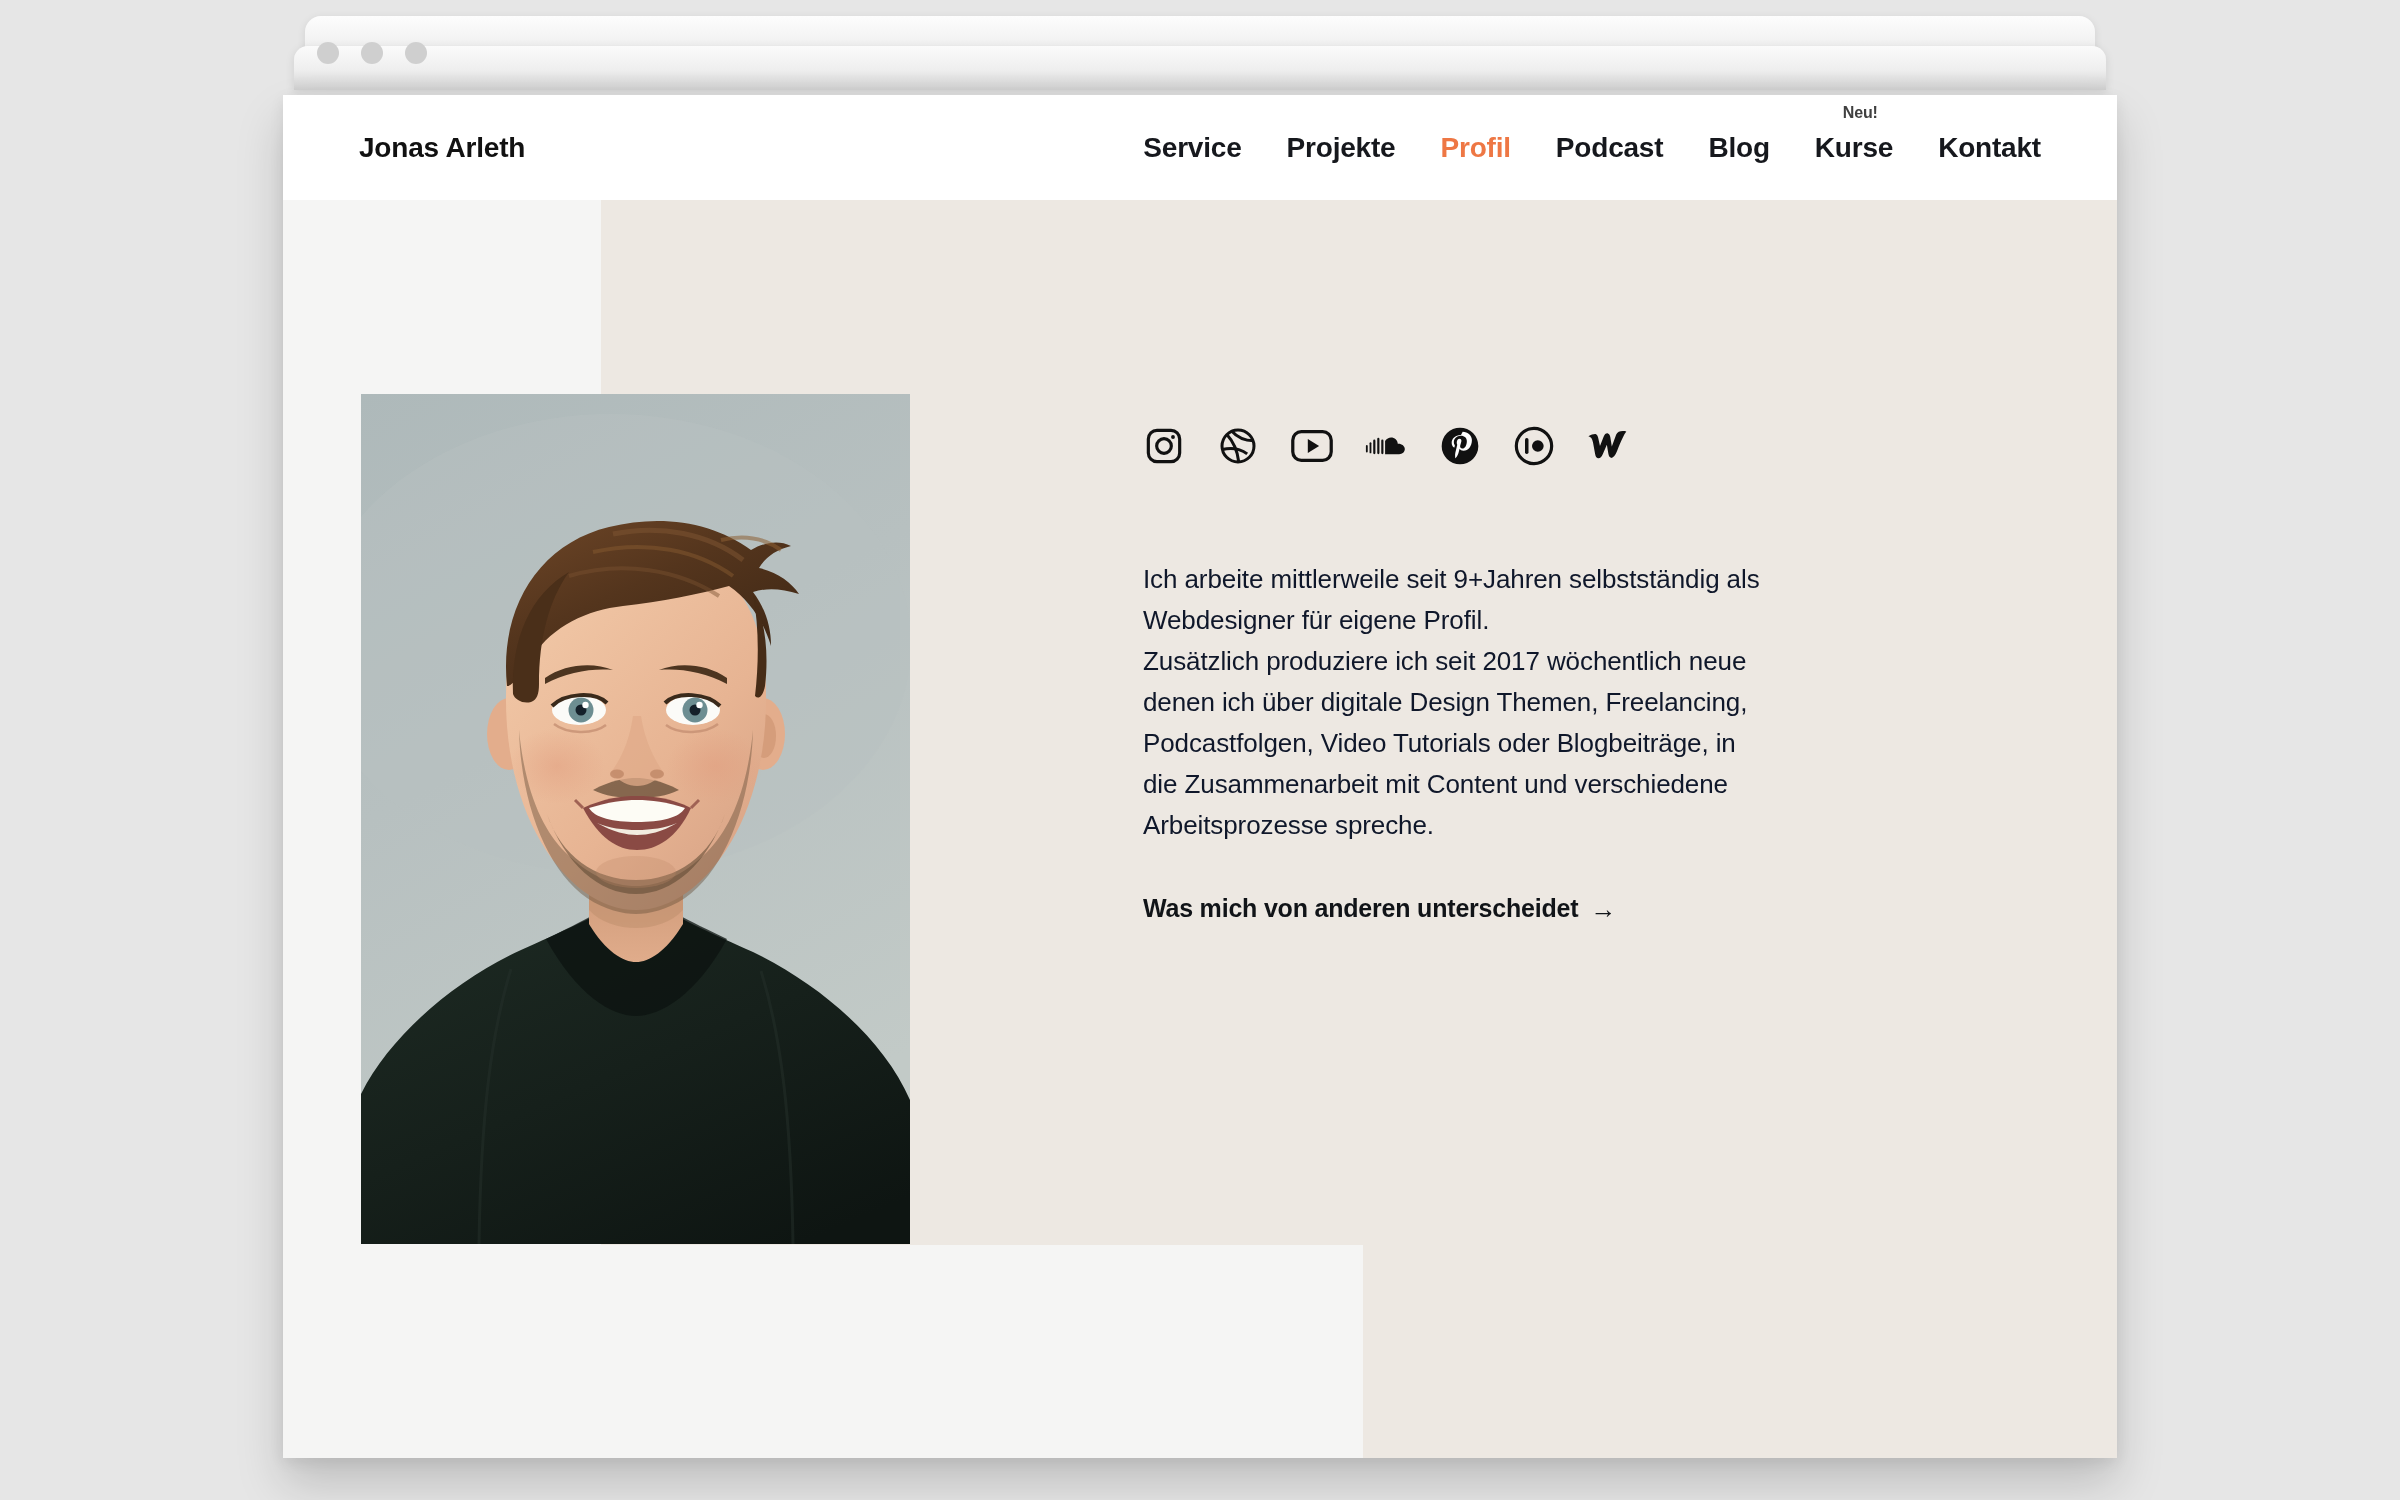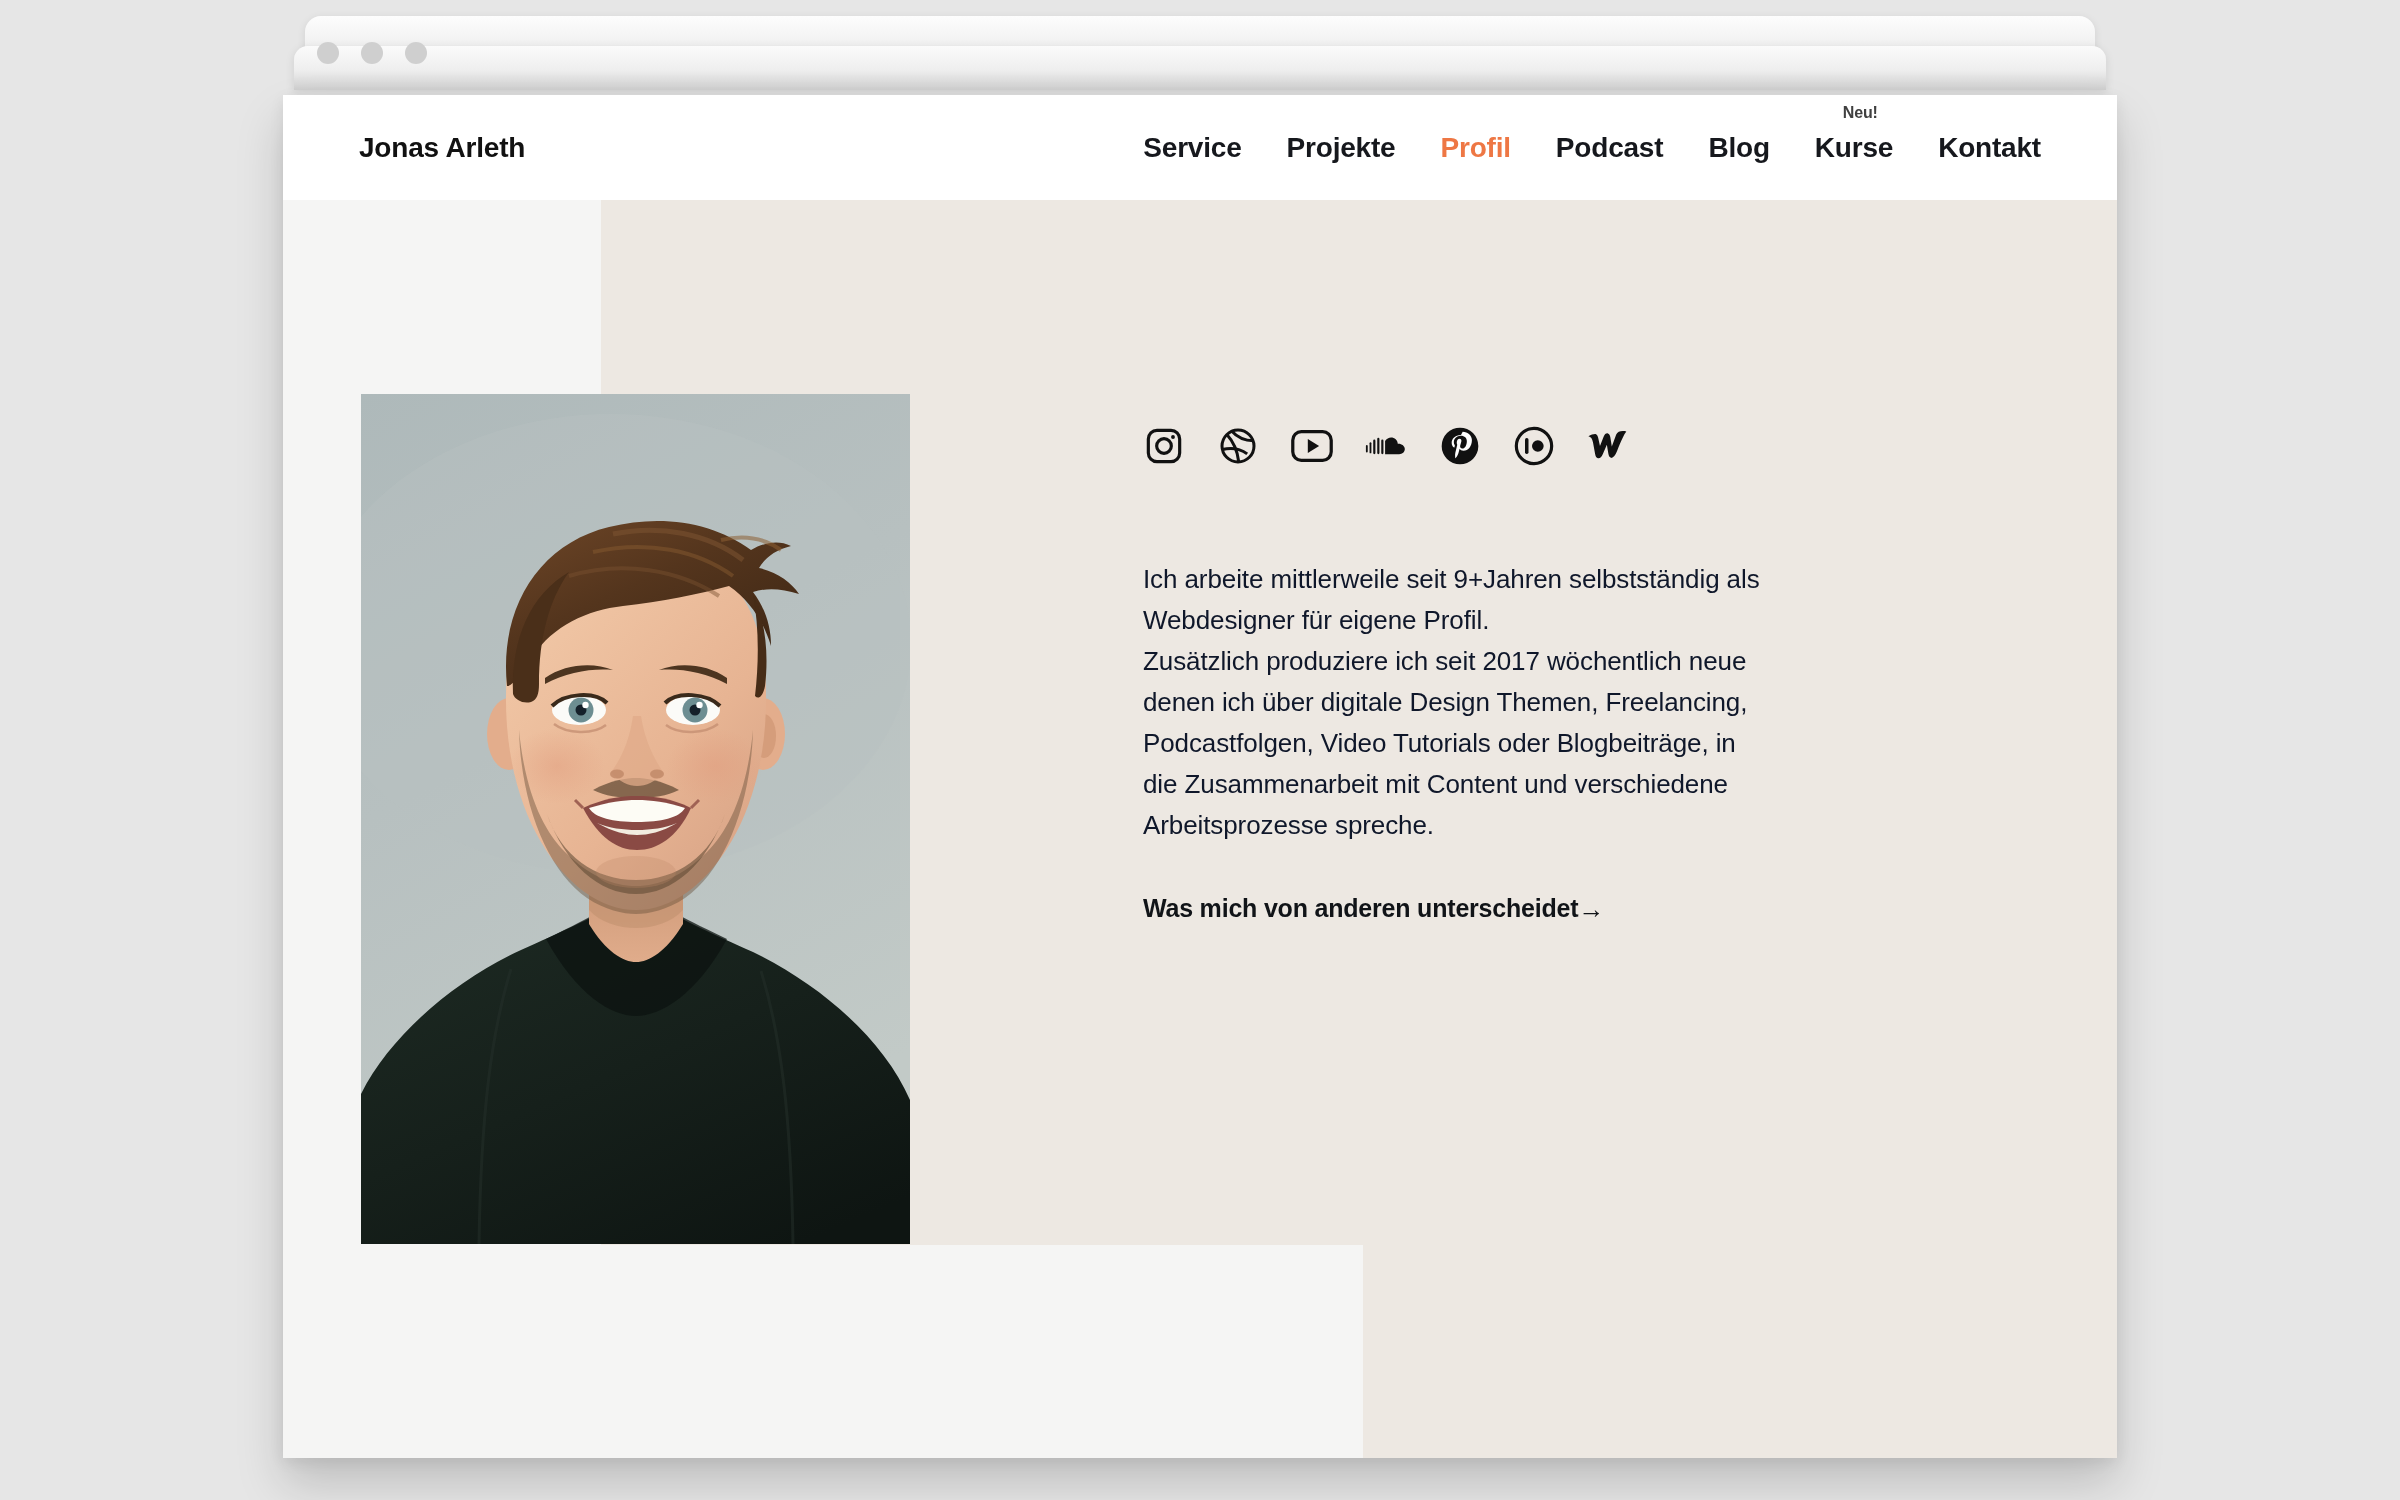--- a/index.html
+++ b/index.html
@@ -202,20 +202,21 @@
     line-height: 41px;
     color: #0f172a;
     letter-spacing: -0.1px;
     max-width: 760px;
   }
 
   .hero-cta {
     margin-top: 48px;
     display: inline-flex;
     align-items: center;
+    gap: 12px;
     font-size: 25px;
     font-weight: 700;
     color: #111418;
     letter-spacing: -0.2px;
     cursor: pointer;
   }
   .cta-arrow { font-size: 26px; line-height: 1; }
 </style>
 </head>
 <body>

